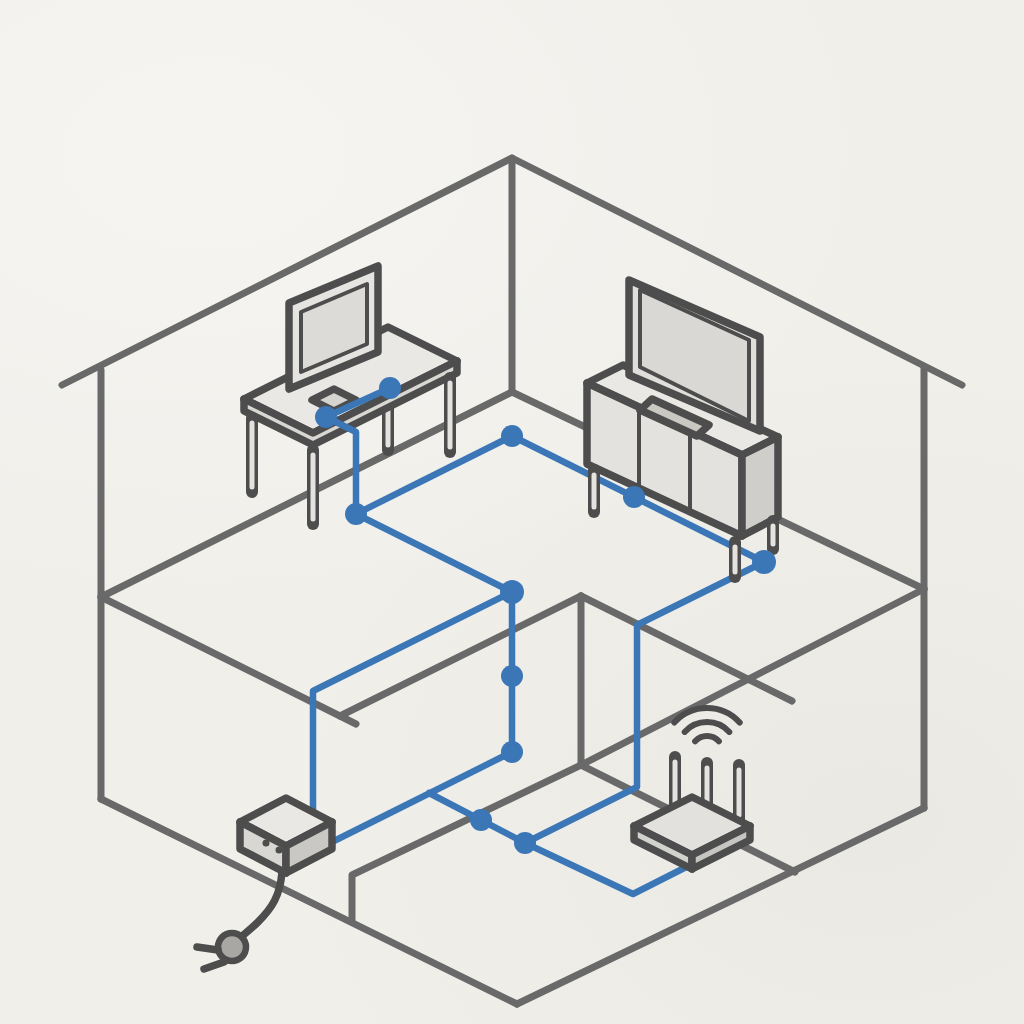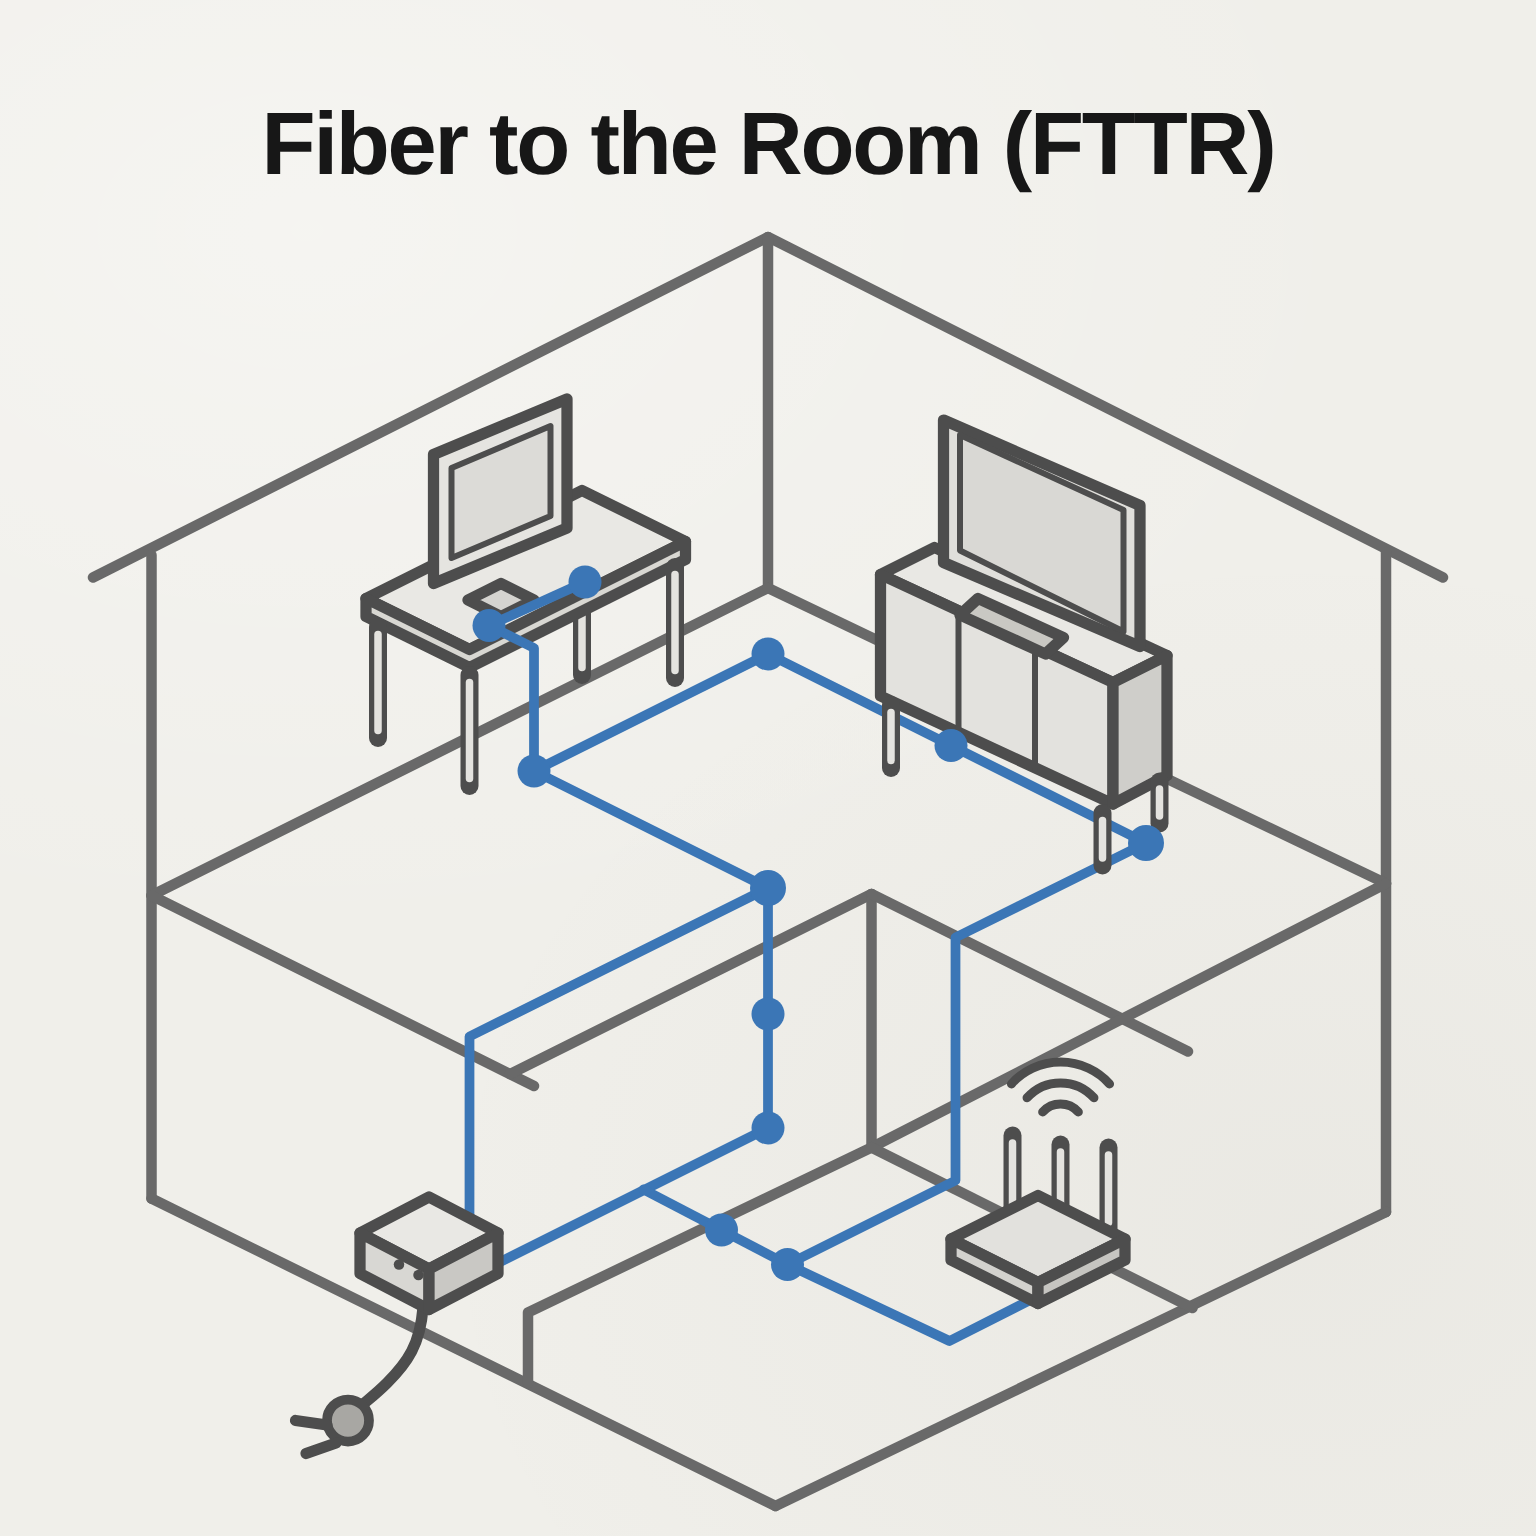--- a/index.html
+++ b/index.html
@@ -30,21 +30,20 @@
   .furn{stroke:#4d4d4d;stroke-width:7.5;stroke-linecap:round;stroke-linejoin:round;}
   .thin{stroke-width:4;}
   .legdark{stroke:#4d4d4d;stroke-width:12;stroke-linecap:round;fill:none;}
   .legcore{stroke:#e4e3df;stroke-width:5;stroke-linecap:round;fill:none;}
   .wifi{stroke:#4d4d4d;stroke-width:6;fill:none;stroke-linecap:round;}
 </style>
 </head>
 <body>
 
 <div class="canvas">
-  <h1 class="title">Fiber to the Room (FTTR)</h1>
 
   <svg width="1024" height="1024" viewBox="0 0 1024 1024">
 
     <g>
       <path class="struct" d="M62,385 L512,158 L962,385"></path>
       <path class="struct" d="M512,158 L512,392"></path>
       <path class="struct" d="M101,370 L101,799"></path>
       <path class="struct" d="M924,368 L924,808"></path>
       <path class="struct" d="M101,597 L512,392"></path>
       <path class="struct" d="M512,392 L924,589"></path>

